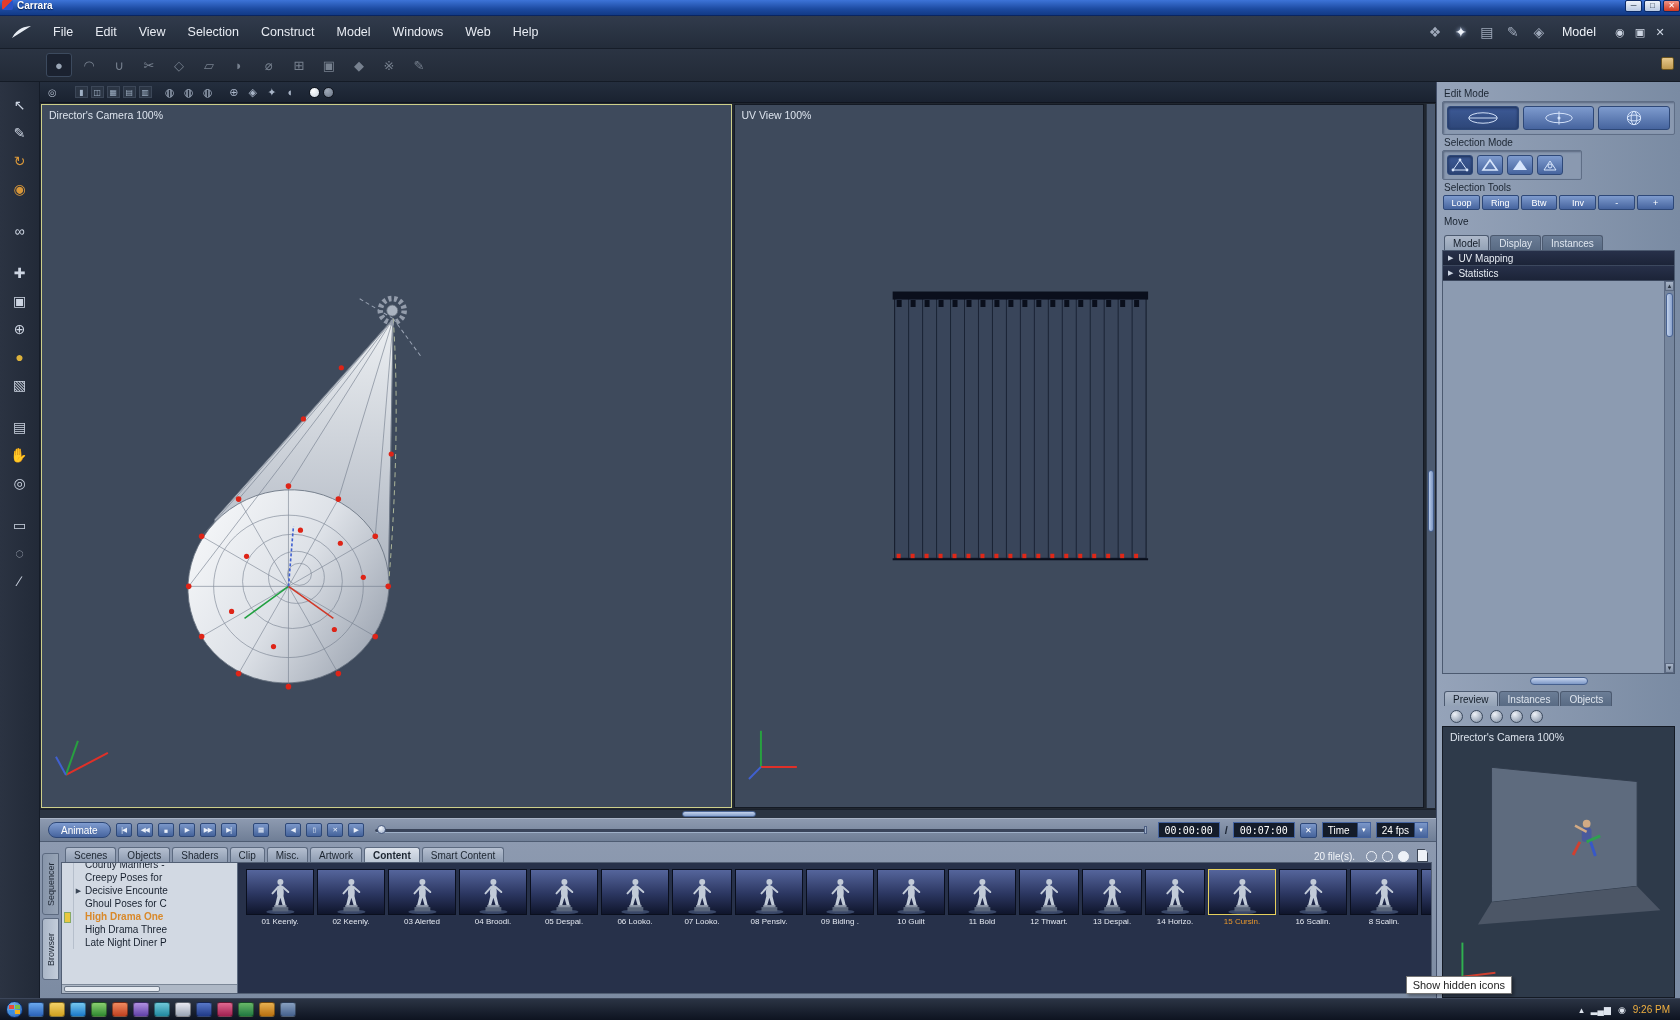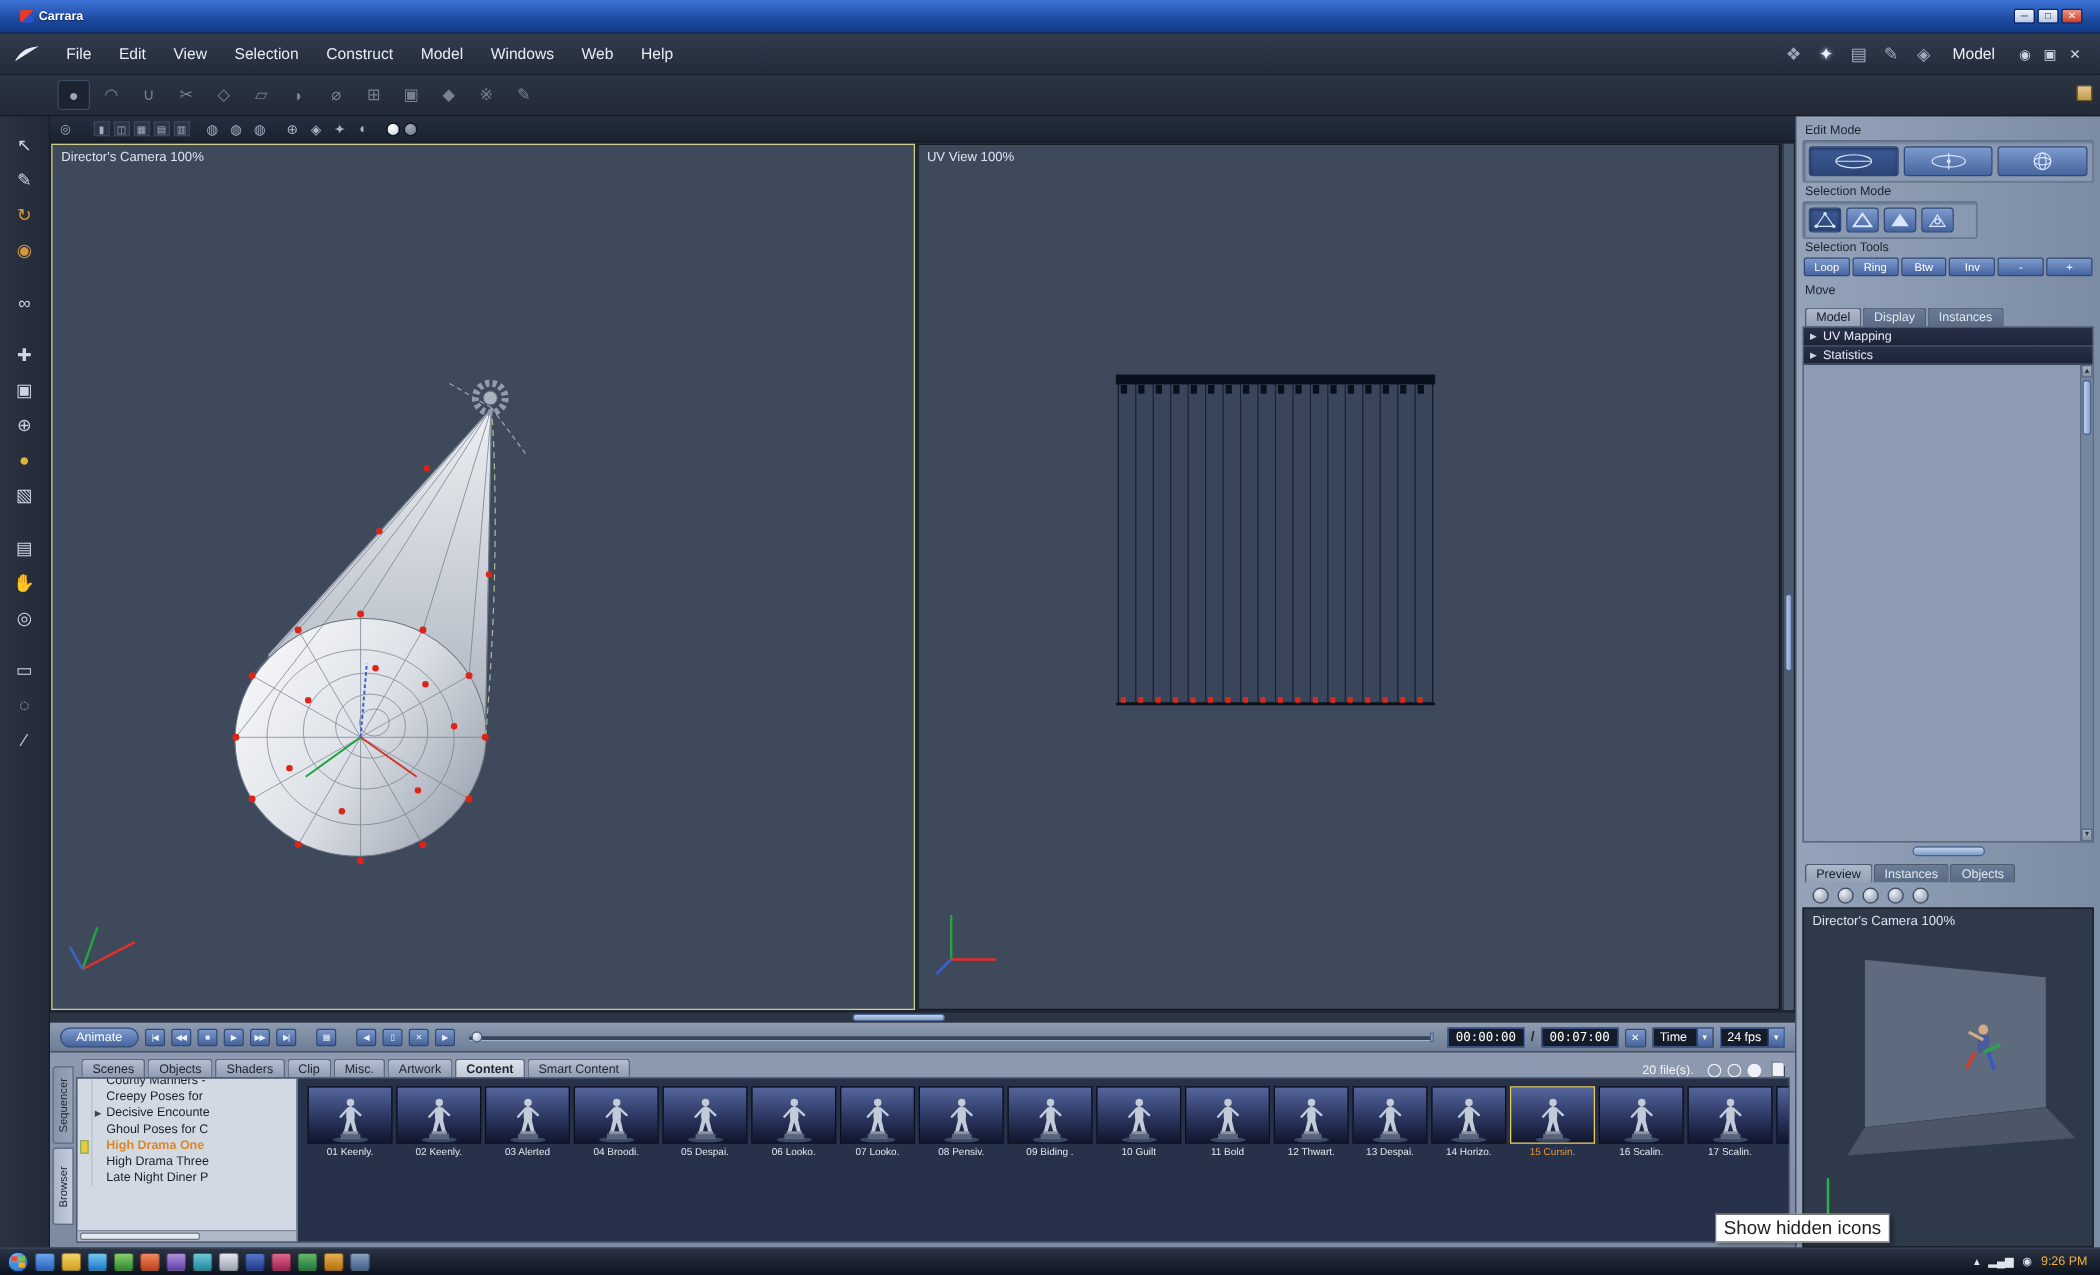--- a/index.html
+++ b/index.html
@@ -1,22 +1,22 @@
 <!DOCTYPE html>
 <html><head>
 <meta charset="utf-8">
 <style>
   *{box-sizing:border-box;margin:0;padding:0}
   html,body{width:1680px;height:1020px;overflow:hidden;background:#000}
   .app{position:relative;width:1680px;height:1020px;font-family:"Liberation Sans","DejaVu Sans",sans-serif;
        font-size:11px;color:#e6eaf2;background:#2c3442;display:flex;flex-direction:column;user-select:none}
 
   
-  .titlebar{height:27px;background:linear-gradient(#3d74d8,#1c4aa0 60%,#123a86);display:flex;align-items:center;
-            padding:0 14px;border-bottom:1px solid #0a2560}
+  .titlebar{height:16px;background:linear-gradient(#3d74d8,#1c4aa0 60%,#123a86);display:flex;align-items:flex-start;
+            padding:0 0;border-bottom:1px solid #0a2560}
   .tb-logo{width:11px;height:10px;border-radius:2px;background:linear-gradient(135deg,#e43b2c 50%,#2c52c8 50%);margin:0 4px 0 2px}
   .tb-title{font-size:10px;font-weight:bold;color:#fff;text-shadow:0 1px 1px #06204e;flex:1}
   .tb-btn{width:17px;height:12px;margin-left:2px;border:1px solid #0c2a66;border-radius:2px;font-size:8px;line-height:10px;
           text-align:center;color:#123;background:linear-gradient(#eef3fa,#b9c9e2)}
   .tb-btn.close{background:linear-gradient(#f09383,#cf3a22);color:#fff}
 
   
   .menubar{height:33px;background:linear-gradient(#313b4c,#232c3a);display:flex;align-items:center;padding:0 10px;
            border-bottom:1px solid #161d29}
   .mb-logo{margin-right:10px;display:flex;align-items:center}
@@ -182,21 +182,21 @@
            padding:0 6px;border-top:1px solid #3c465a}
   .start-orb{width:17px;height:17px;border-radius:50%;background:radial-gradient(circle at 35% 30%,#7fc0f0,#1b56b0);
              border:1px solid #0a2a60;display:grid;grid-template-columns:5px 5px;grid-template-rows:4px 4px;
              gap:1px;align-content:center;justify-content:center}
   .start-orb i{display:block}
   .ticon{width:16px;height:15px;border-radius:3px;border:1px solid #00000066}
   .tray{margin-left:auto;display:flex;align-items:center;gap:7px}
   .tray-glyph{font-size:9px;color:#dfe5ee}
   .clock{font-size:10px;color:#f0b040;margin-right:4px}
   .tooltip{position:absolute;right:168px;bottom:26px;background:#ffffff;border:1px solid #767676;color:#222;
-           font-size:15px;padding:2px 6px;box-shadow:2px 2px 3px #00000055;z-index:20}
+           font-size:11px;padding:2px 6px;box-shadow:2px 2px 3px #00000055;z-index:20}
   .hidden-defs{position:absolute;width:0;height:0;overflow:hidden}
 </style>
 </head>
 <body>
 
 <svg class="hidden-defs" aria-hidden="true">
   <defs>
     <symbol id="fig" viewBox="0 0 40 46">
       <ellipse cx="20" cy="43" rx="16" ry="2.6" fill="#3a4868"></ellipse>
       <rect x="11" y="37.5" width="18" height="5" fill="#59657a"></rect>
@@ -646,21 +646,21 @@
                     </svg>
                   </div>
                   <div class="tlabel">16 Scalin.</div>
                 </div>
               <div class="thumb">
                   <div class="timg">
                     <svg viewBox="0 0 40 46">
                       <use href="#fig"></use>
                     </svg>
                   </div>
-                  <div class="tlabel">17 Scalin.</div>
+                  <div class="tlabel">8 Scalin.</div>
                 </div>
               <div class="thumb w">
                   <div class="timg">
                     <svg viewBox="0 0 40 46">
                       <use href="#fig"></use>
                     </svg>
                   </div>
                   <div class="tlabel">18 Leap o.</div>
                 </div>
               <div class="thumb w">

